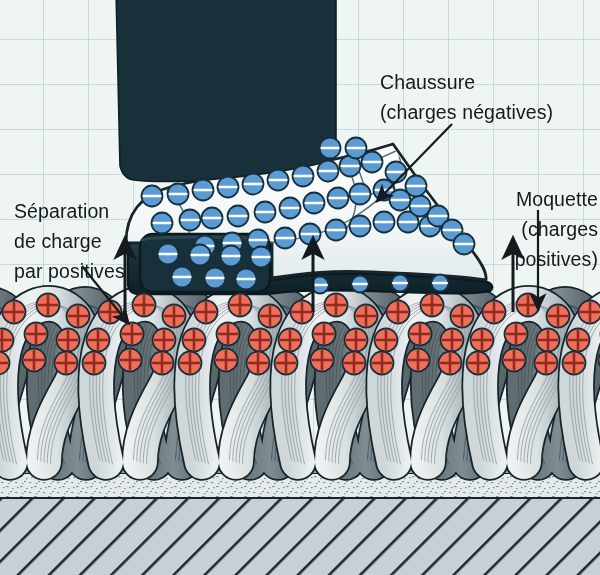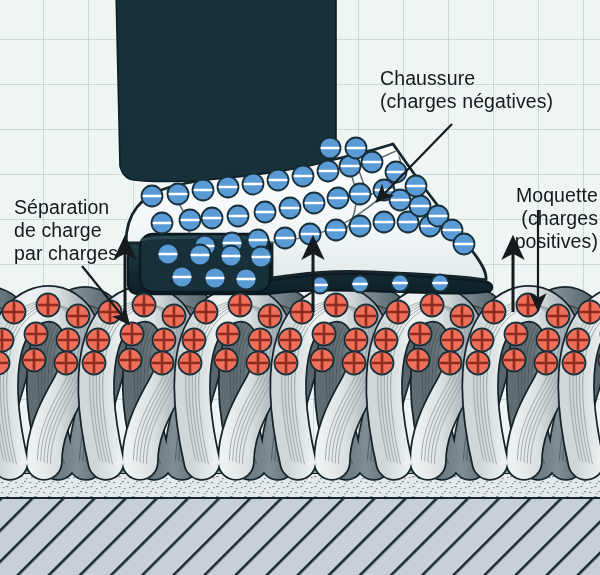--- a/index.html
+++ b/index.html
@@ -14,21 +14,21 @@
       linear-gradient(to right, rgba(150,170,175,.38) 1px, transparent 1px),
       linear-gradient(to bottom, rgba(150,170,175,.38) 1px, transparent 1px);
     background-size:45px 45px;
     background-position:-2px -6px;
   }
   #art{position:absolute;inset:0;}
   .lbl{
     position:absolute;
     color:#141a1d;
     font-size:19.5px;
-    line-height:23px;
+    line-height:30px;
     letter-spacing:.1px;
     white-space:pre;
   }
   .lbl.l{text-align:left;}
   .lbl.r{text-align:right;}
 </style>
 </head>
 <body>
 
 <div id="stage">
@@ -831,15 +831,15 @@
       </g>
   </svg>
 
   <div class="lbl l" id="lbl0" style="left: 380px; top: 67px; width: 210px; color: rgb(20, 26, 29); text-align: left;">Chaussure
 (charges négatives)</div>
   <div class="lbl r" id="lbl1" style="left: 478px; top: 140px; width: 120px; color: rgb(20, 26, 29); text-align: right; margin-top: 44px;">Moquette
 (charges
 positives)</div>
   <div class="lbl l" id="lbl2" style="left: 14px; top: 196px; width: 160px; color: rgb(20, 26, 29); text-align: left;">Séparation
 de charge
-par charges</div>
+par positives</div>
 
 </div>
 
 </body></html>

